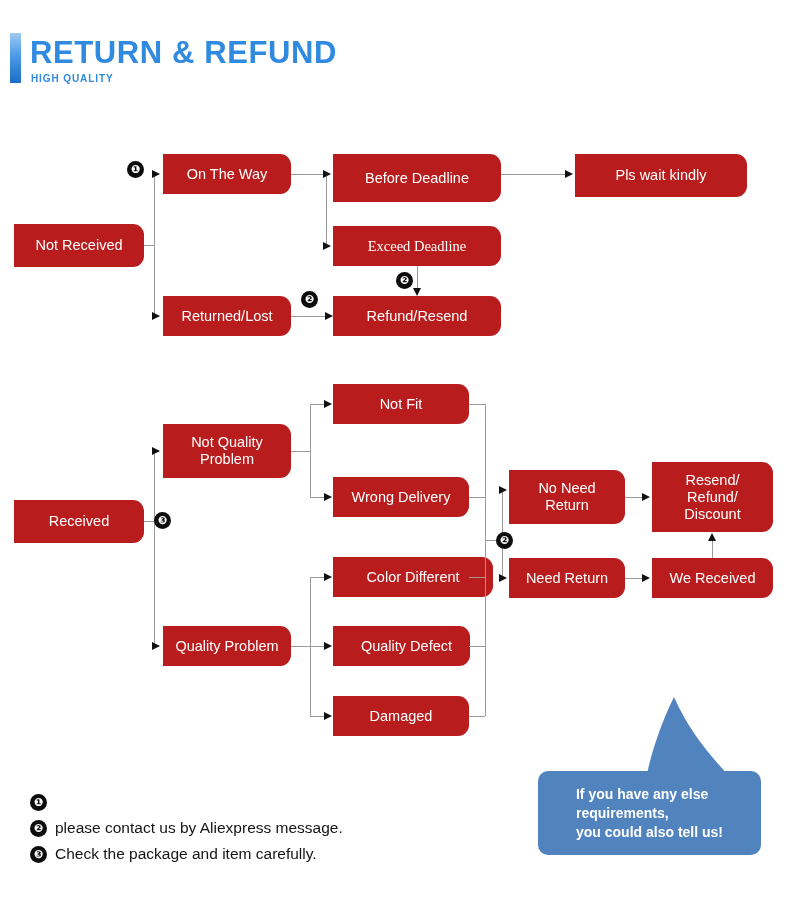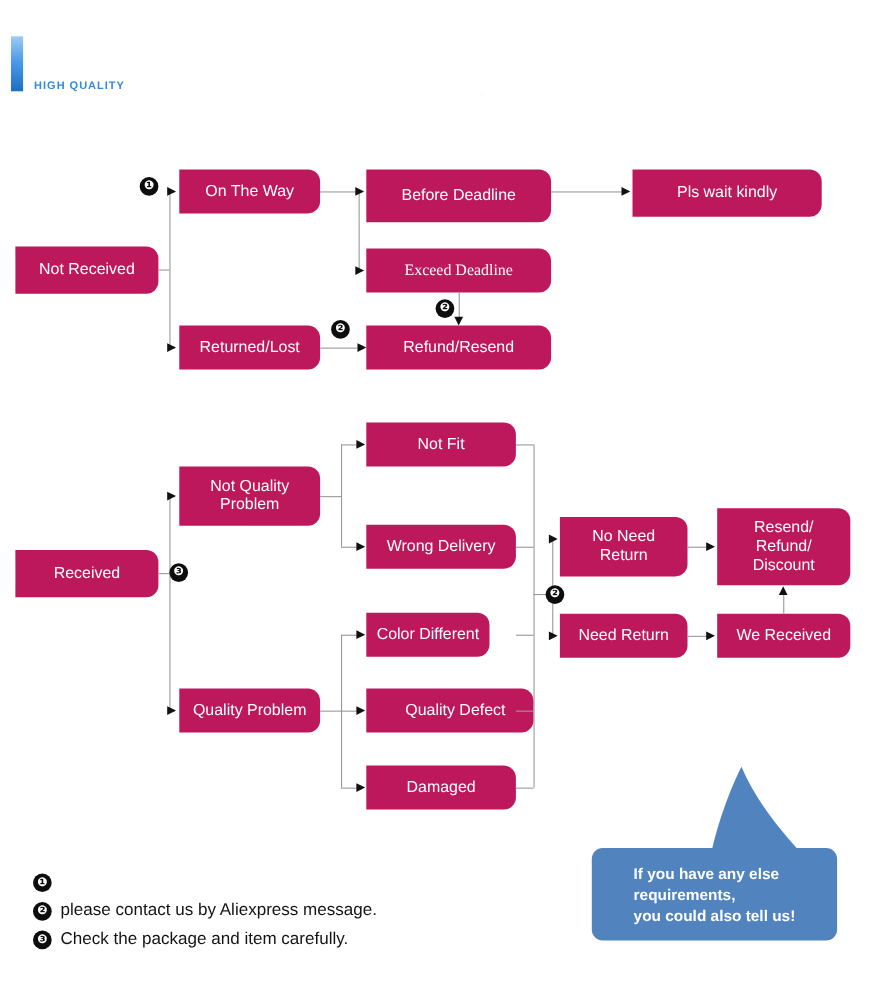--- a/index.html
+++ b/index.html
@@ -44,21 +44,21 @@
       linear-gradient(45deg,transparent 0 49.6%,#000 49.6% 100%),
       linear-gradient(-45deg,transparent 0 49.6%,#000 49.6% 100%);
     mask-size:100% 100%,60px 50%,60px 50%;
     mask-position:0 0,0 0,0 100%;
     mask-repeat:no-repeat,no-repeat,no-repeat;
     mask-composite:intersect;
   }
 
   
   .node{
-    position:absolute;background:#be185d;color:#ffffff;
+    position:absolute;background:#b91c1c;color:#ffffff;
     border-radius:0 11px 11px 0;
     display:flex;align-items:center;justify-content:center;
     text-align:center;font-size:14.5px;line-height:17px;
     box-sizing:border-box;padding:2px 6px;
   }
   .node.multi{line-height:17px;}
 
   
   .ln{position:absolute;background:#9a9a9a;}
   .ln.h{height:1px;}
@@ -92,20 +92,21 @@
     color:#ffffff;font-size:14px;font-weight:bold;line-height:19px;text-align:left;
   }
 </style>
 </head>
 <body>
 
 <div id="stage">
 
   <div class="hdr">
     <div class="hdr-bar"></div>
+    <div class="hdr-title">RETURN &amp; REFUND</div>
     <div class="hdr-sub">HIGH QUALITY</div>
     <div class="hdr-deco"></div>
   </div>
 
   <div class="node" style="left:14px;top:224px;width:130px;height:43px;">Not Received</div>
 
   <div class="node" style="left:163px;top:154px;width:128px;height:40px;">On The Way</div>
 
   <div class="node" style="left:163px;top:296px;width:128px;height:40px;">Returned/Lost</div>
 
@@ -150,23 +151,23 @@
     <span>Not Quality</span>
     <span>Problem</span>
   </div>
 
   <div class="node" style="left:163px;top:626px;width:128px;height:40px;">Quality Problem</div>
 
   <div class="node" style="left:333px;top:384px;width:136px;height:40px;">Not Fit</div>
 
   <div class="node" style="left:333px;top:477px;width:136px;height:40px;">Wrong Delivery</div>
 
-  <div class="node" style="left:333px;top:557px;width:112px;height:40px;">Color Different</div>
-
-  <div class="node" style="left:333px;top:626px;width:152px;height:40px;padding-left:16px;">Quality Defect</div>
+  <div class="node" style="left:333px;top:557px;width:160px;height:40px;">Color Different</div>
+
+  <div class="node" style="left:333px;top:626px;width:137px;height:40px;padding-left:16px;">Quality Defect</div>
 
   <div class="node" style="left:333px;top:696px;width:136px;height:40px;">Damaged</div>
 
   <div class="node multi" style="left:509px;top:470px;width:116px;height:54px;flex-direction:column;">
     <span>No Need</span>
     <span>Return</span>
   </div>
 
   <div class="node" style="left:509px;top:558px;width:116px;height:40px;">Need Return</div>
 

